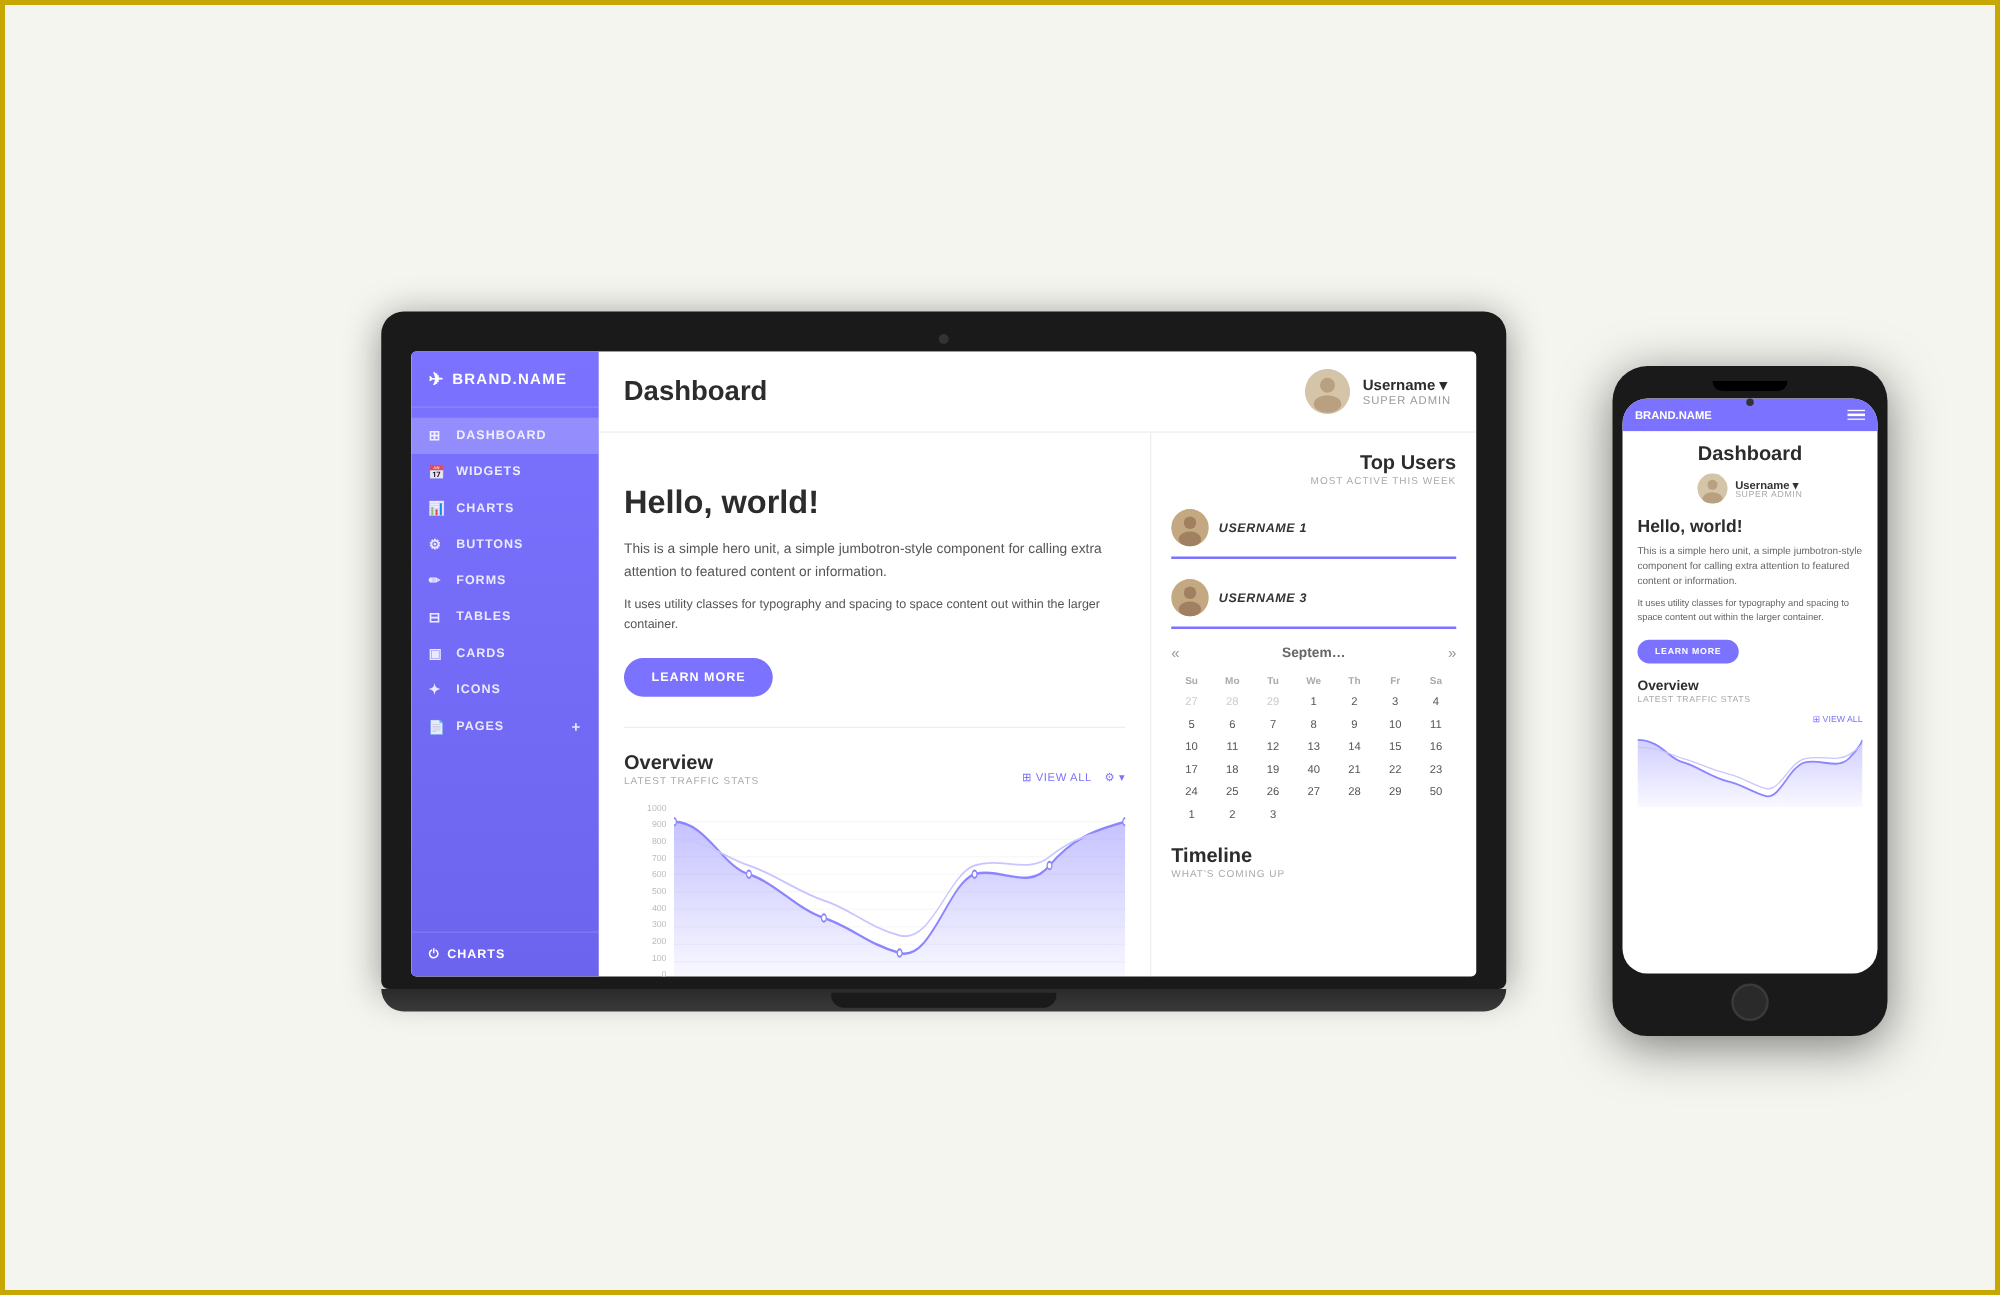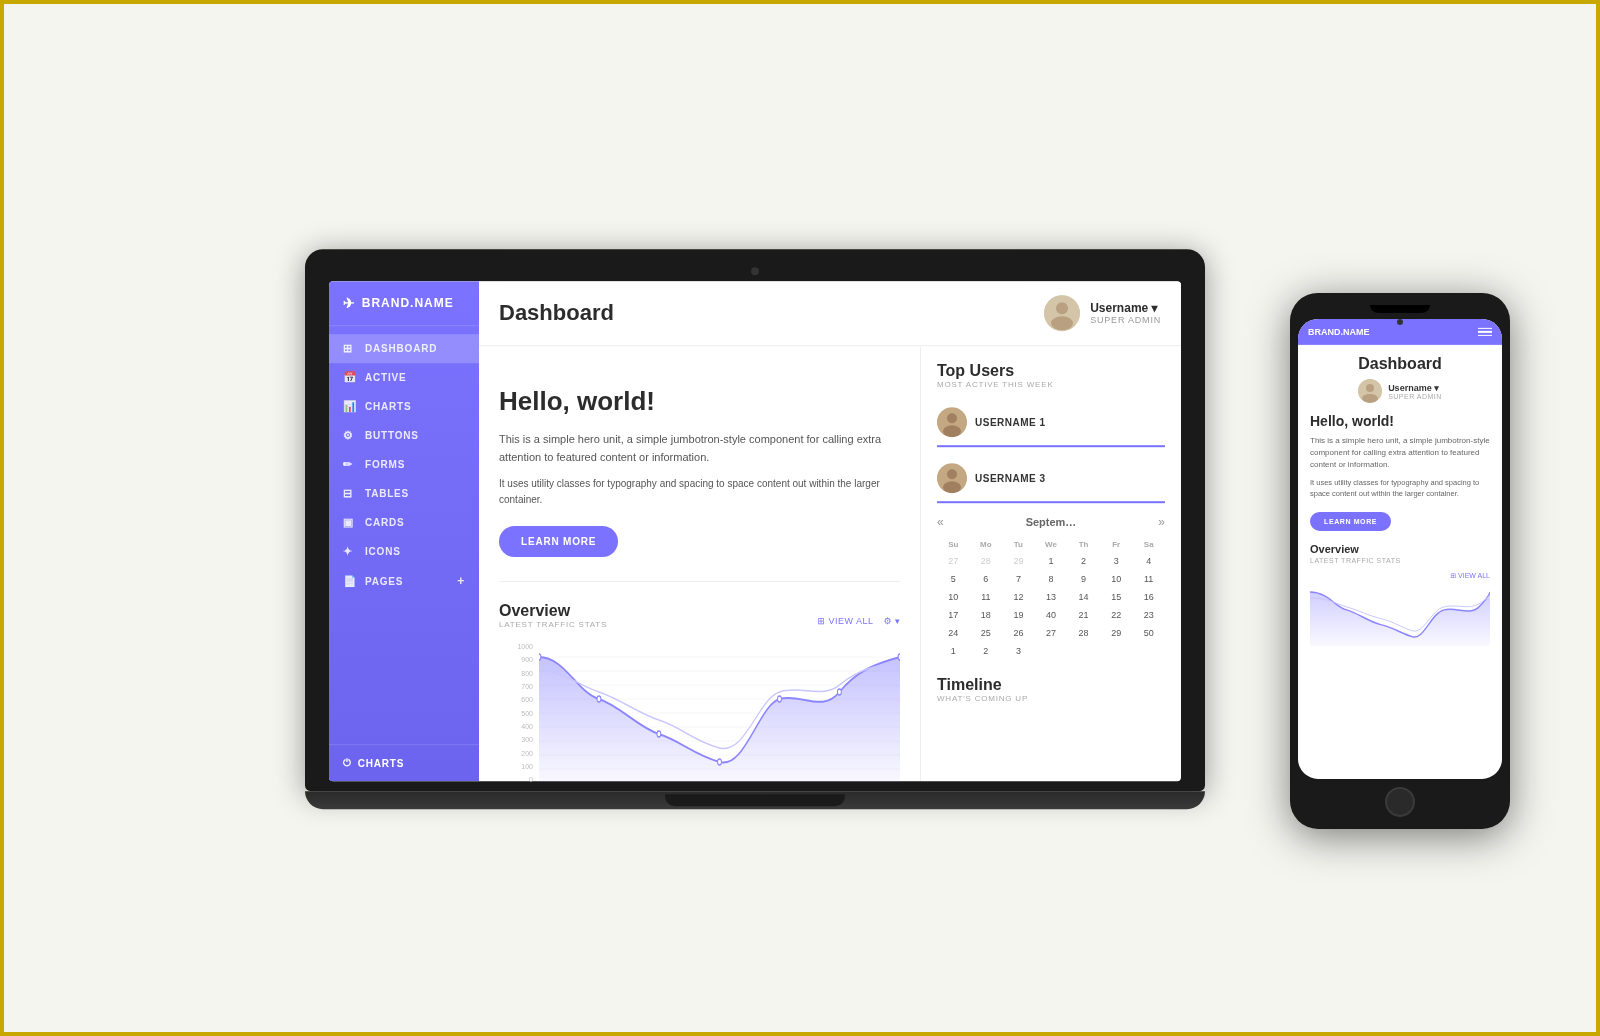--- a/index.html
+++ b/index.html
@@ -340,20 +340,21 @@
       position: absolute;
       left: 40px;
       right: 0;
       top: 0;
       bottom: 20px;
     }
 
     
     .top-users-section {
       margin-bottom: 12px;
+      text-align: right;
     }
 
     .user-item {
       display: flex;
       align-items: center;
       gap: 8px;
       padding: 8px 0;
       border-bottom: 2px solid #7b73ff;
       margin-bottom: 8px;
     }
@@ -365,20 +366,21 @@
       background: #d4c5a9;
       overflow: hidden;
       flex-shrink: 0;
     }
 
     .user-item-name {
       font-size: 10px;
       font-weight: 600;
       letter-spacing: 0.5px;
       color: #333;
+      font-style: italic;
     }
 
     
     .calendar-section {
       margin-bottom: 16px;
     }
 
     .calendar-header {
       display: flex;
       justify-content: space-between;
@@ -620,21 +622,21 @@
             <span class="brand-icon">✈</span>
             <span>BRAND.NAME</span>
           </div>
           <nav class="sidebar-nav">
             <div class="nav-item active">
               <span class="nav-icon">⊞</span>
               <span>DASHBOARD</span>
             </div>
             <div class="nav-item">
               <span class="nav-icon">📅</span>
-              <span>ACTIVE</span>
+              <span>WIDGETS</span>
             </div>
             <div class="nav-item">
               <span class="nav-icon">📊</span>
               <span>CHARTS</span>
             </div>
             <div class="nav-item">
               <span class="nav-icon">⚙</span>
               <span>BUTTONS</span>
             </div>
             <div class="nav-item">

